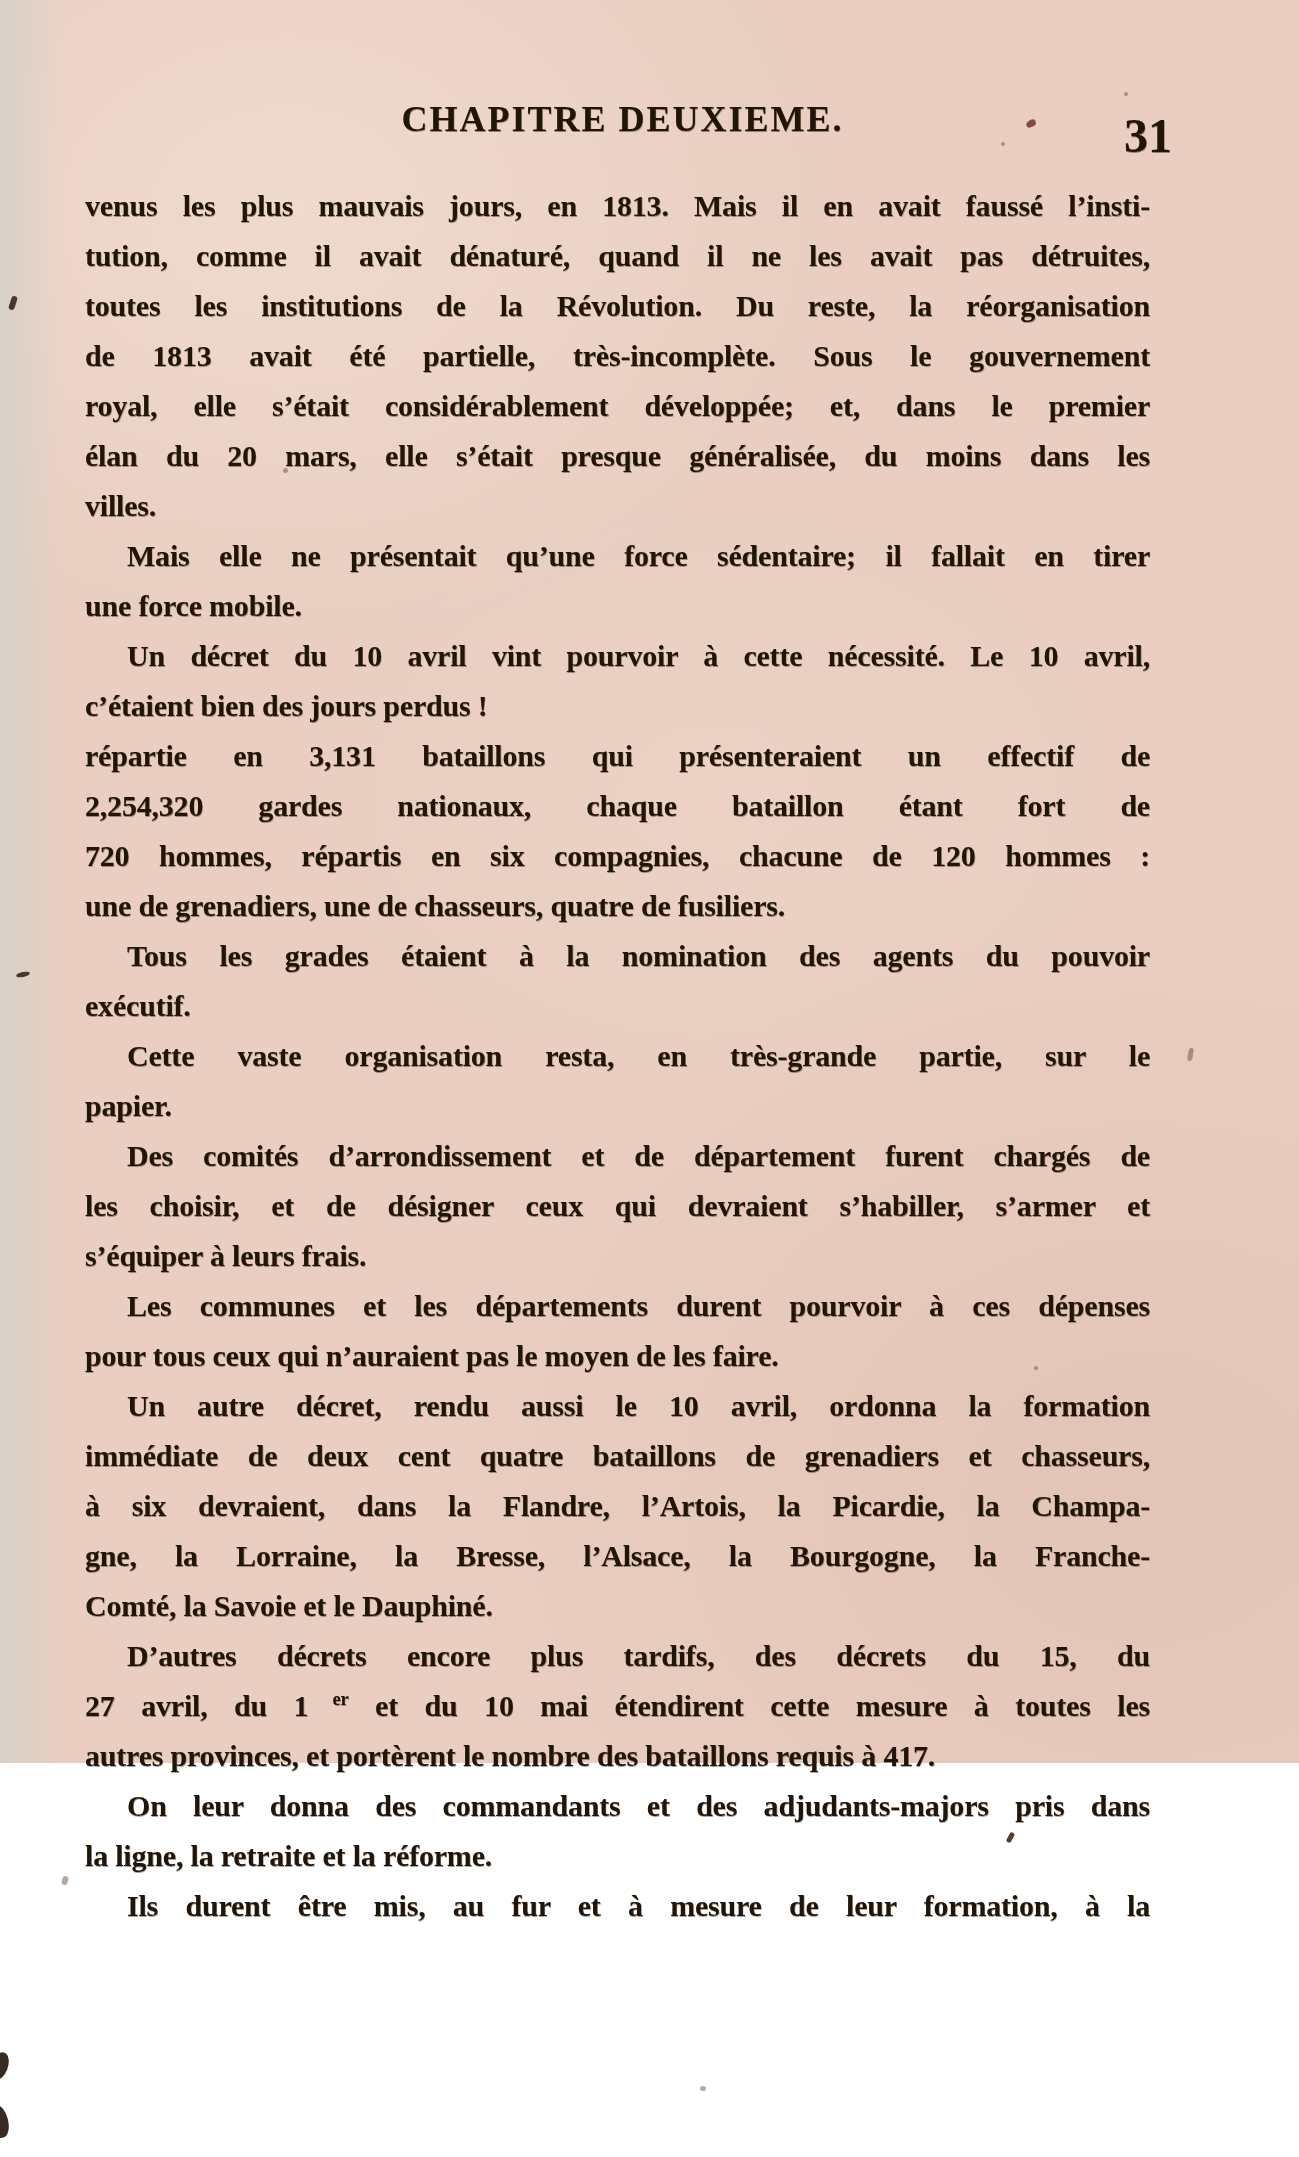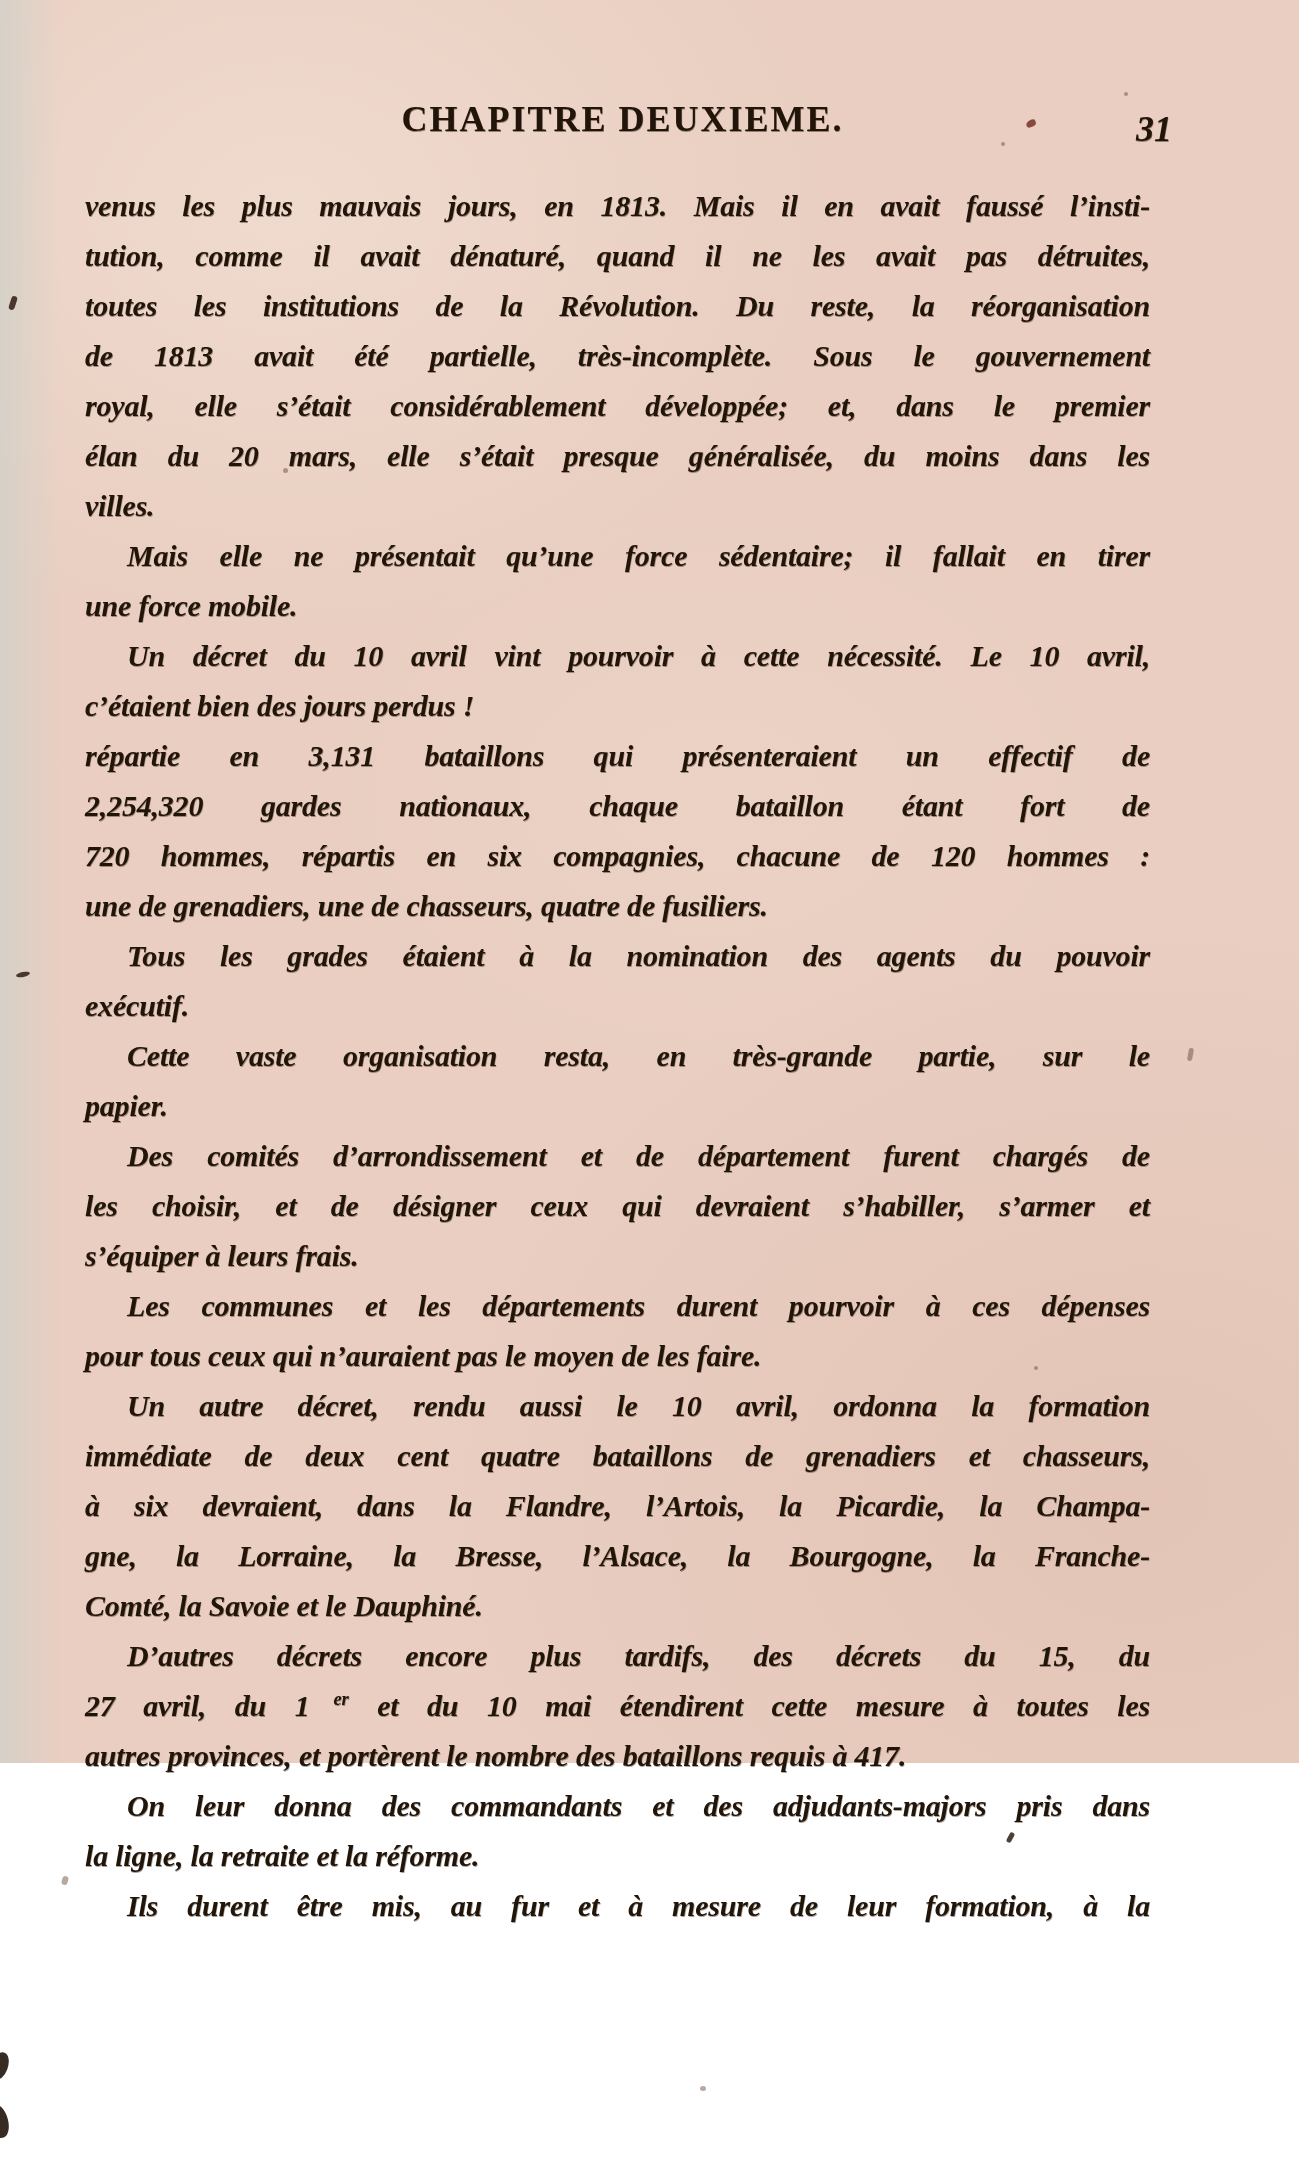--- a/index.html
+++ b/index.html
@@ -38,32 +38,30 @@
     font-weight: bold;
     letter-spacing: 2px;
     color: var(--ink);
     white-space: nowrap;
     text-shadow: 0.6px 0.6px 0 rgba(46,28,16,0.45);
   }
   .pagenum {
     position: absolute;
     right: -12px;
     top: 10px;
-    font-size: 36px;
+    font-size: 48px;
     font-weight: bold;
     color: var(--ink);
     text-shadow: 0.6px 0.6px 0 rgba(46,28,16,0.45);
-    font-style: italic;
   }
   .textblock {
     position: absolute;
     top: 181px;
     left: 85px;
     width: 1065px;
-    font-style: italic;
   }
   .paragraph { margin: 0; padding: 0; }
   .line {
     font-size: 30px;
     font-weight: bold;
     line-height: 50px;
     letter-spacing: -0.2px;
     color: var(--ink);
     text-align: justify;
     text-align-last: justify;

